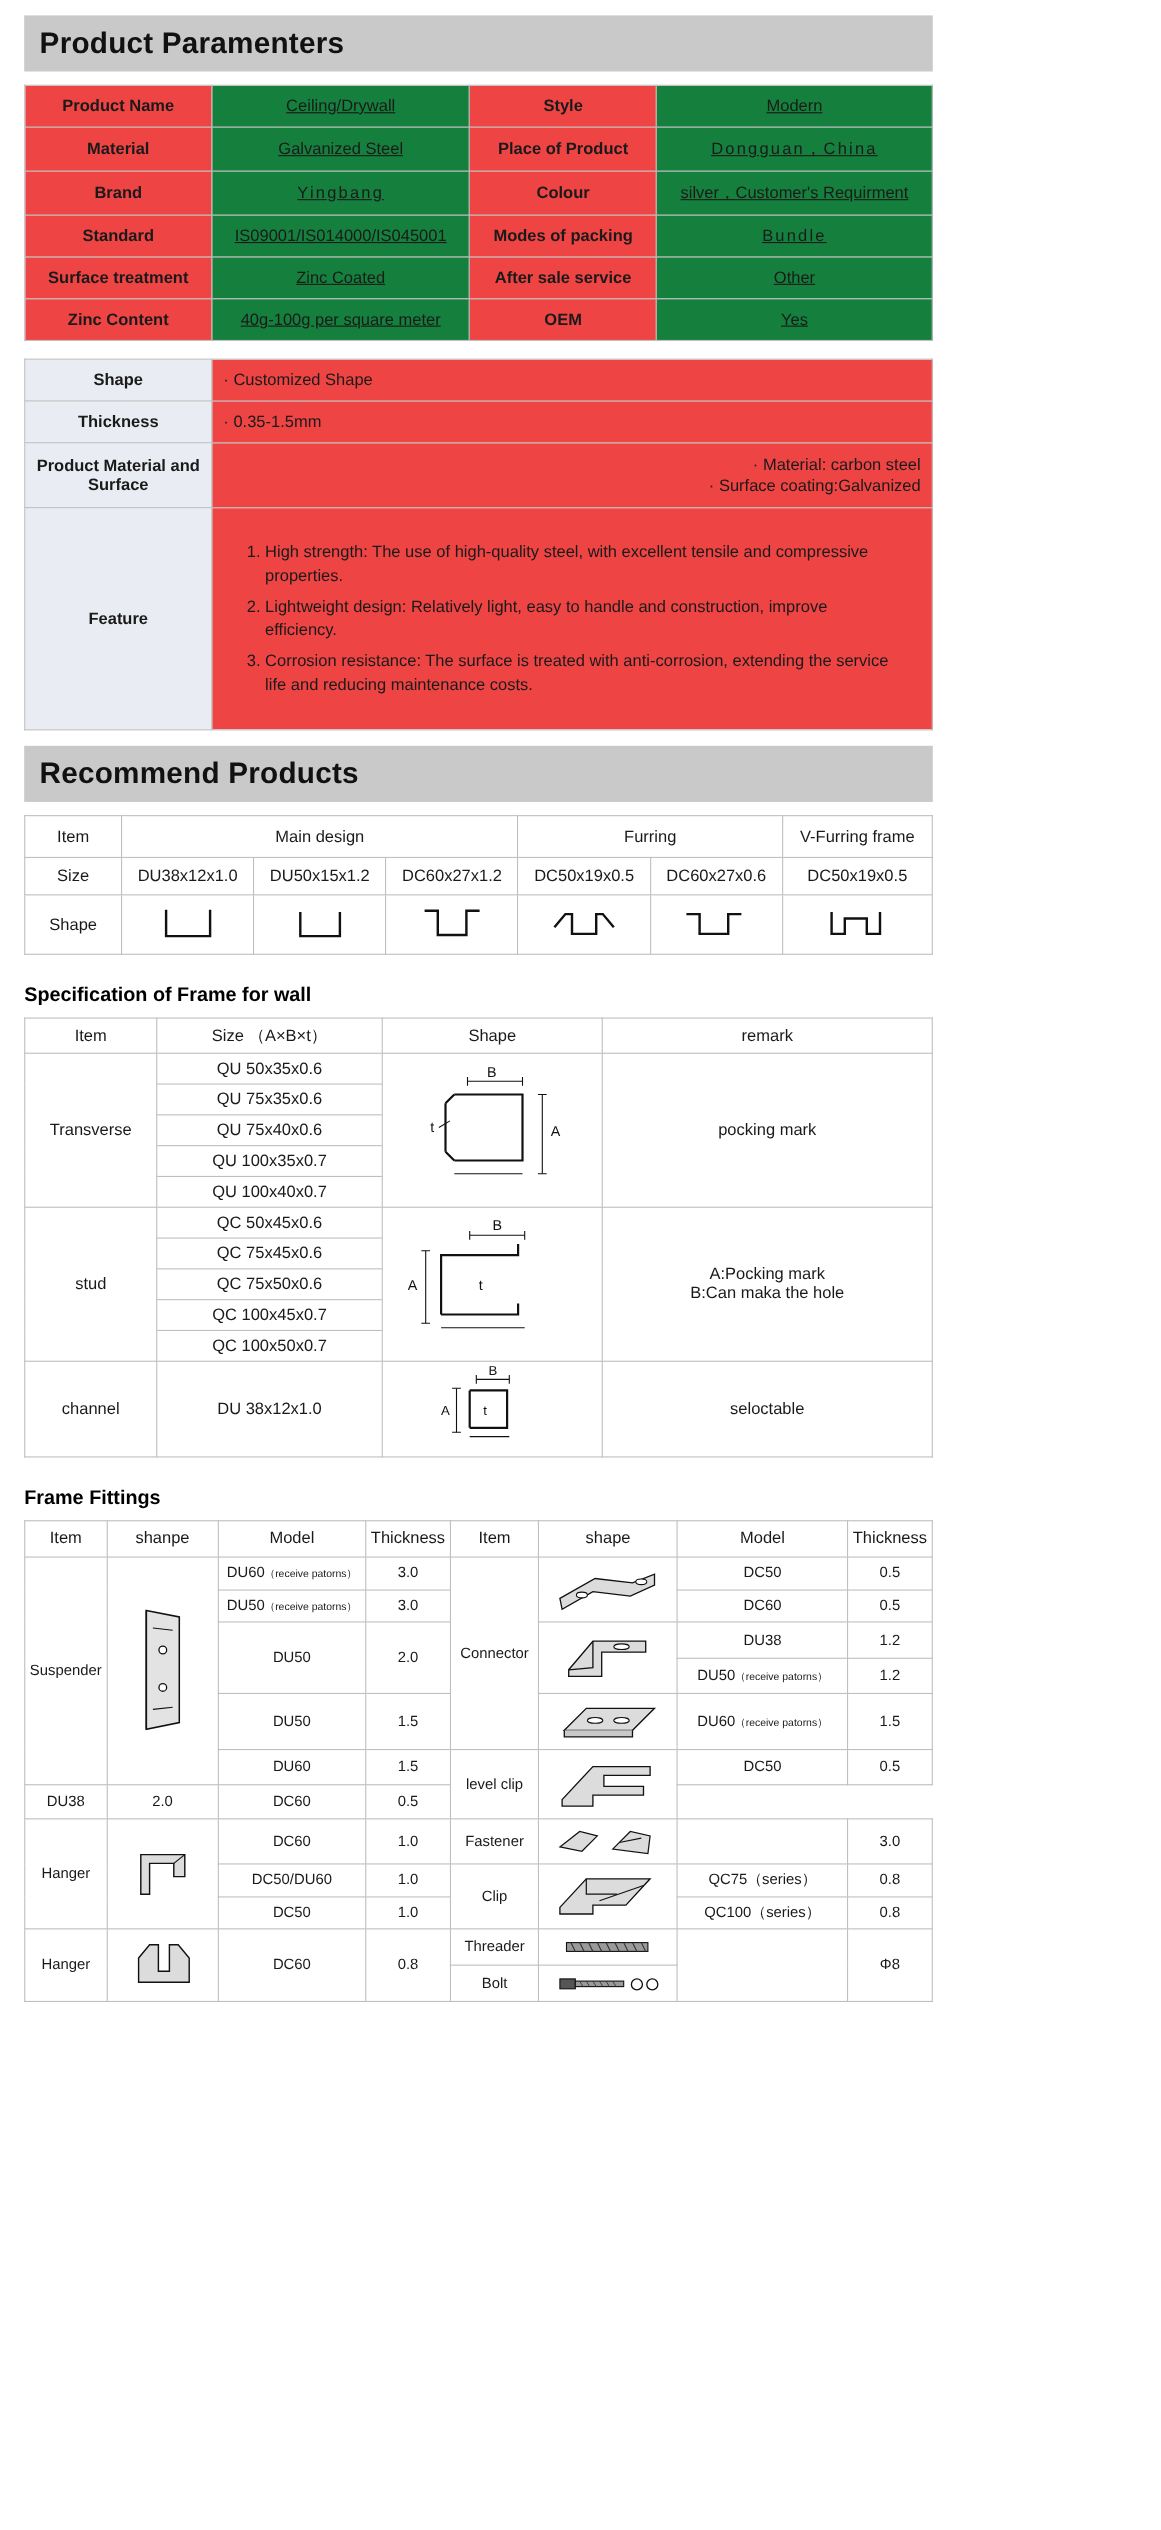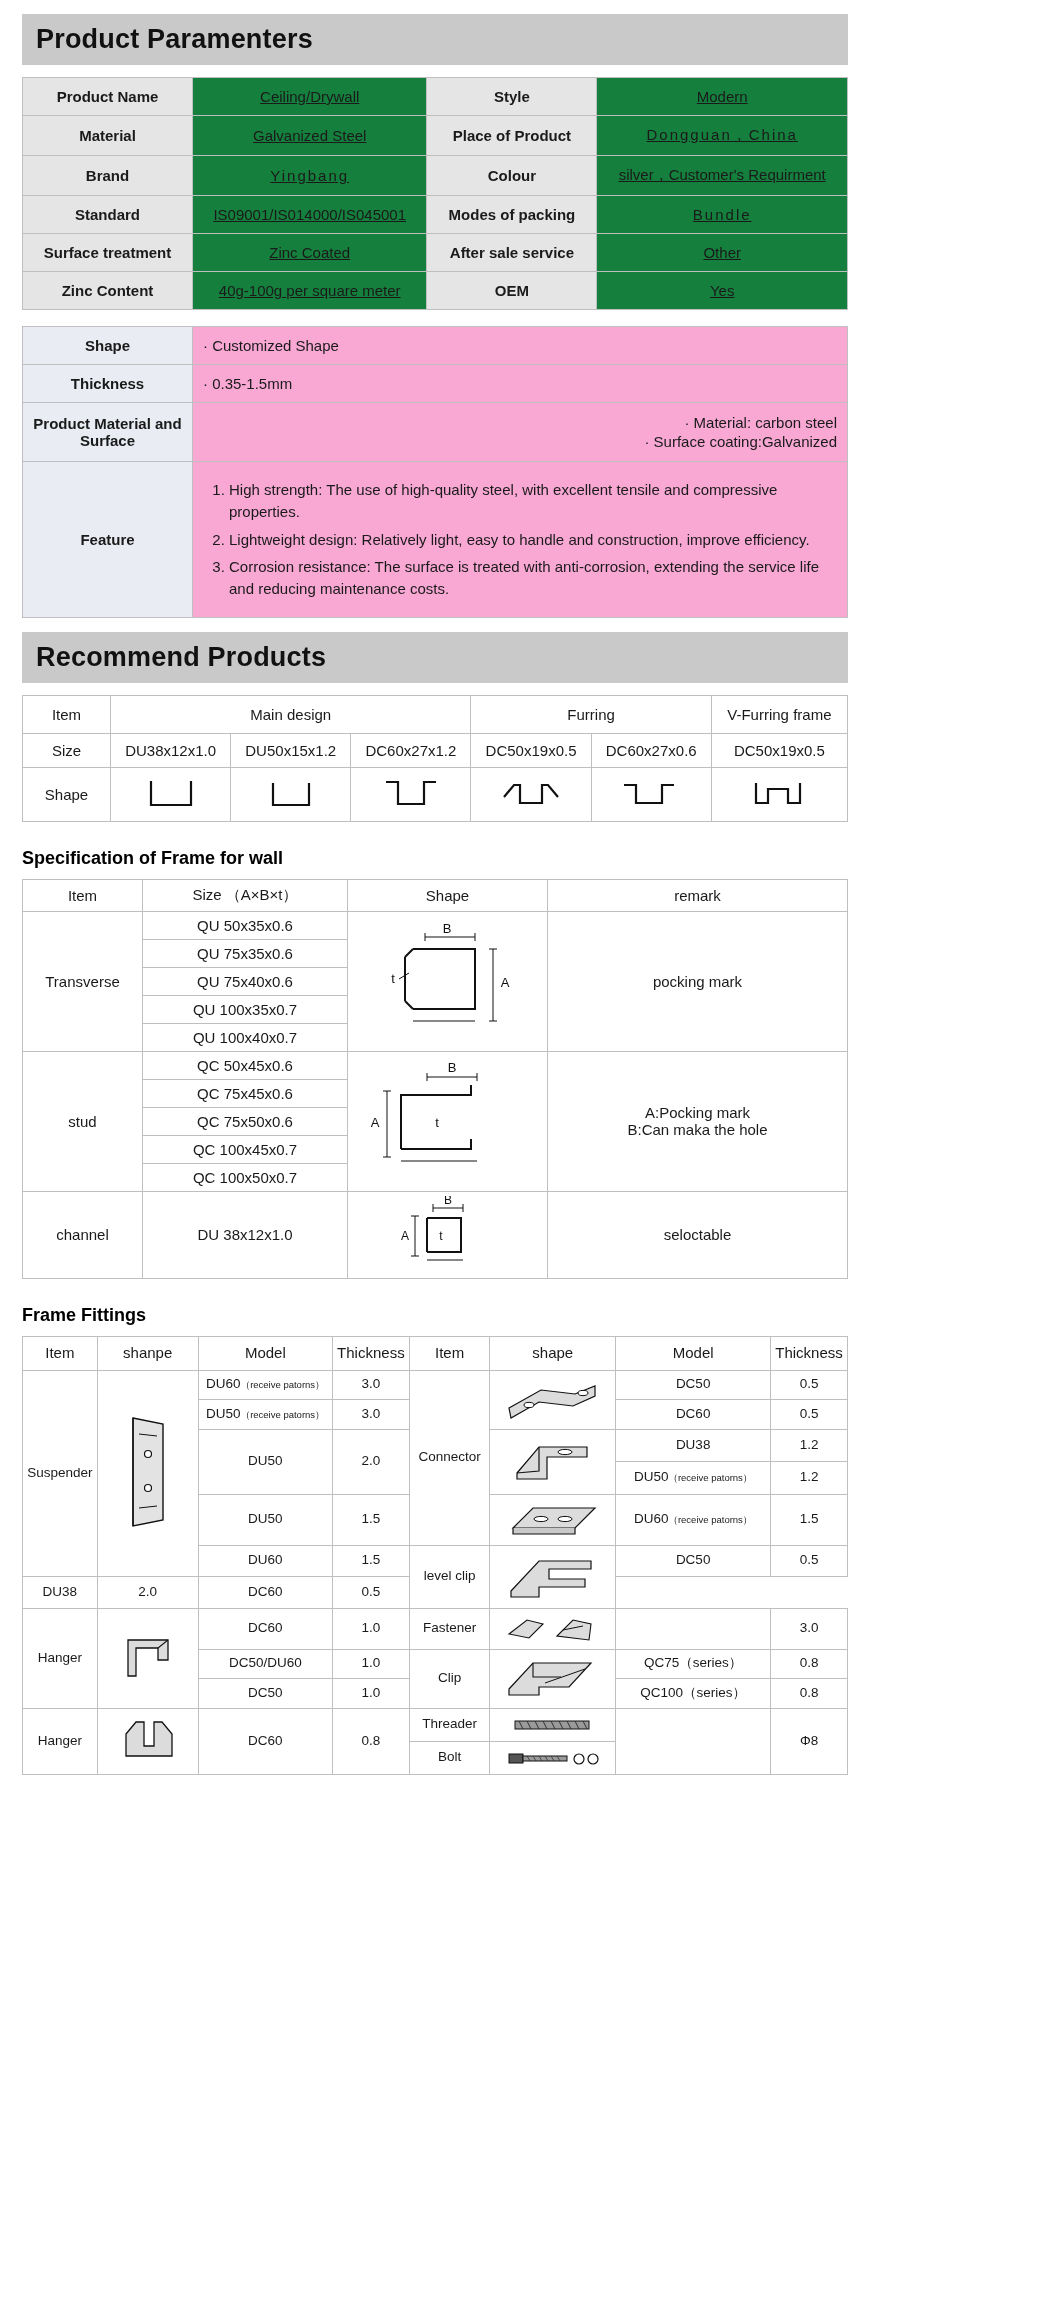--- a/index.html
+++ b/index.html
@@ -42,44 +42,44 @@
   
   .params { margin-bottom: 16px; }
   .params td {
     padding: 10px 8px;
     font-size: 15px;
     text-align: center;
     vertical-align: middle;
     color: #1a1a1a;
   }
   .params td.lbl {
-    background: #e5e5e5;
+    background: #ef4444;
     font-weight: bold;
     width: 170px;
   }
   .params td.val { background: #15803d; text-decoration: underline; }
   .params td.val.sp { letter-spacing: 2px; }
 
   
   .feat td {
     padding: 10px 10px;
     font-size: 15px;
     vertical-align: middle;
     color: #1a1a1a;
   }
   .feat td.lbl {
     background: #e9ecf2;
     font-weight: bold;
     width: 170px;
     text-align: center;
   }
-  .feat td.val { background: #f9a8d4; }
+  .feat td.val { background: #ef4444; }
   .feat ul { margin: 0; padding: 0; list-style: none; }
   .feat ul li { padding: 1px 0; text-align: right; }
-  .feat ol { margin: 4px; padding-left: 22px; }
+  .feat ol { margin: 16px; padding-left: 22px; }
   .feat ol li { padding: 3px 0; line-height: 1.45; }
 
   
   .recommend { margin-top: 4px; }
   .recommend td {
     text-align: center;
     vertical-align: middle;
     font-size: 15px;
     padding: 8px 4px;
     color: #1a1a1a;

